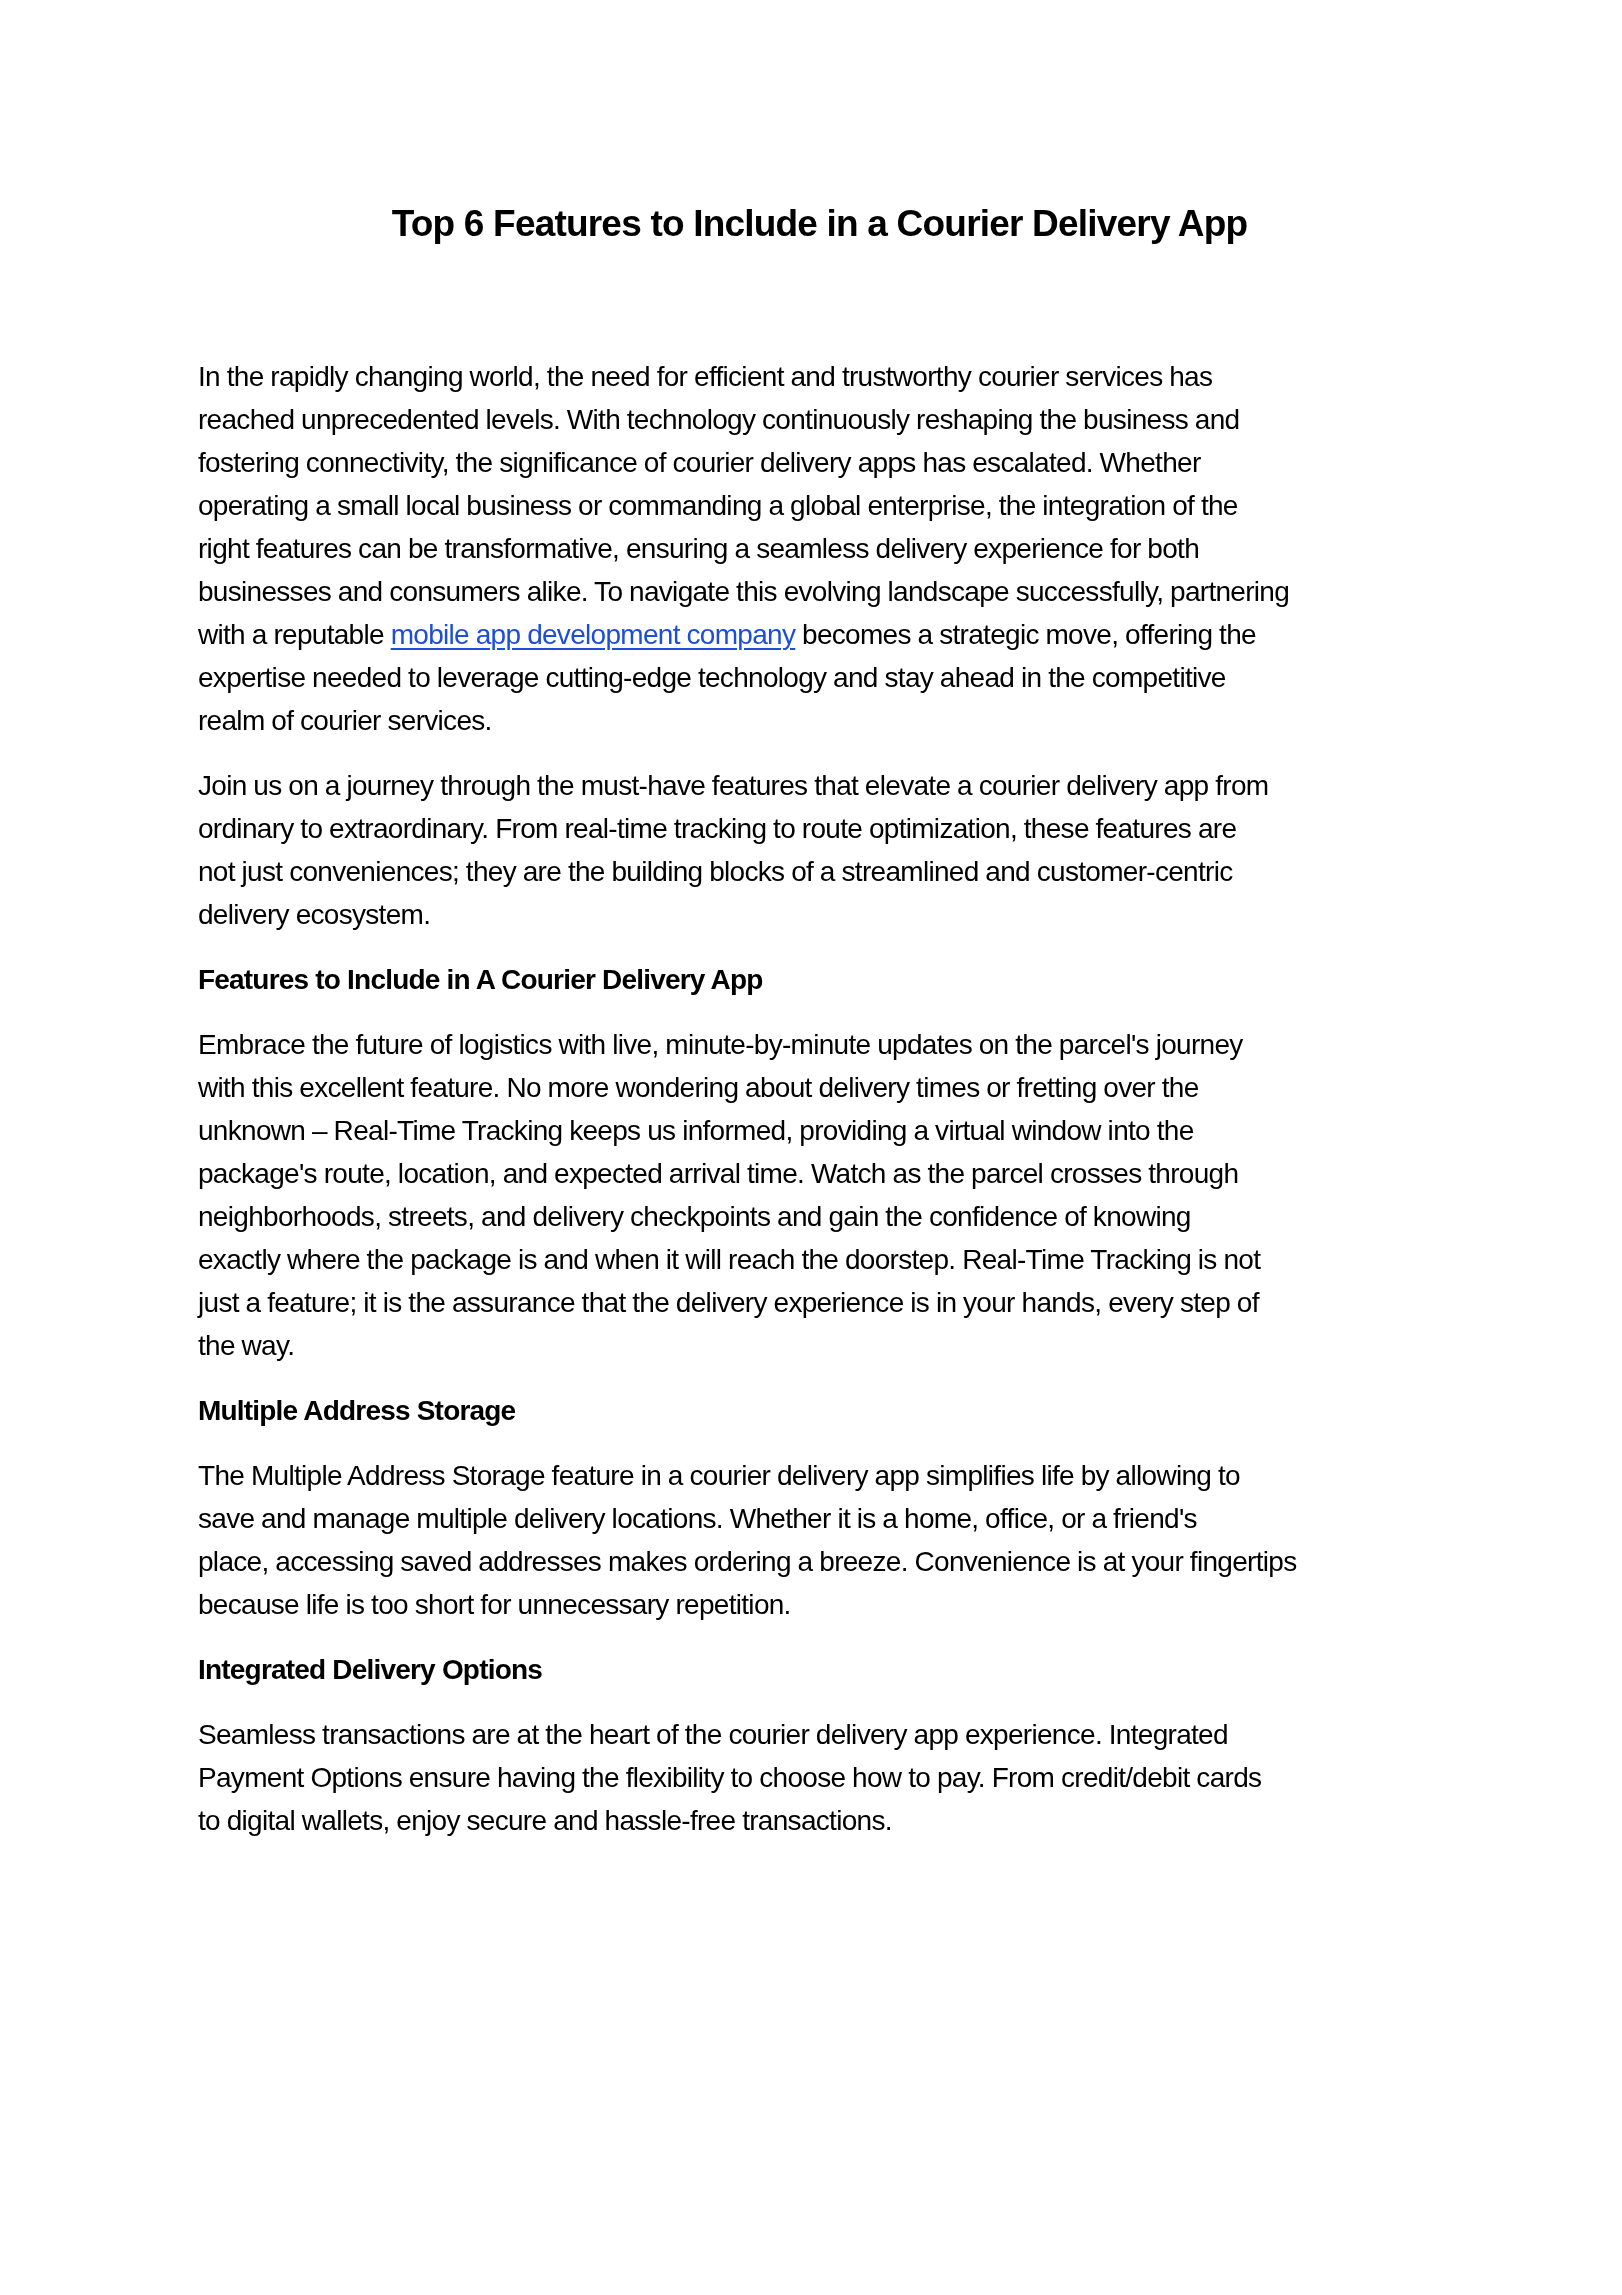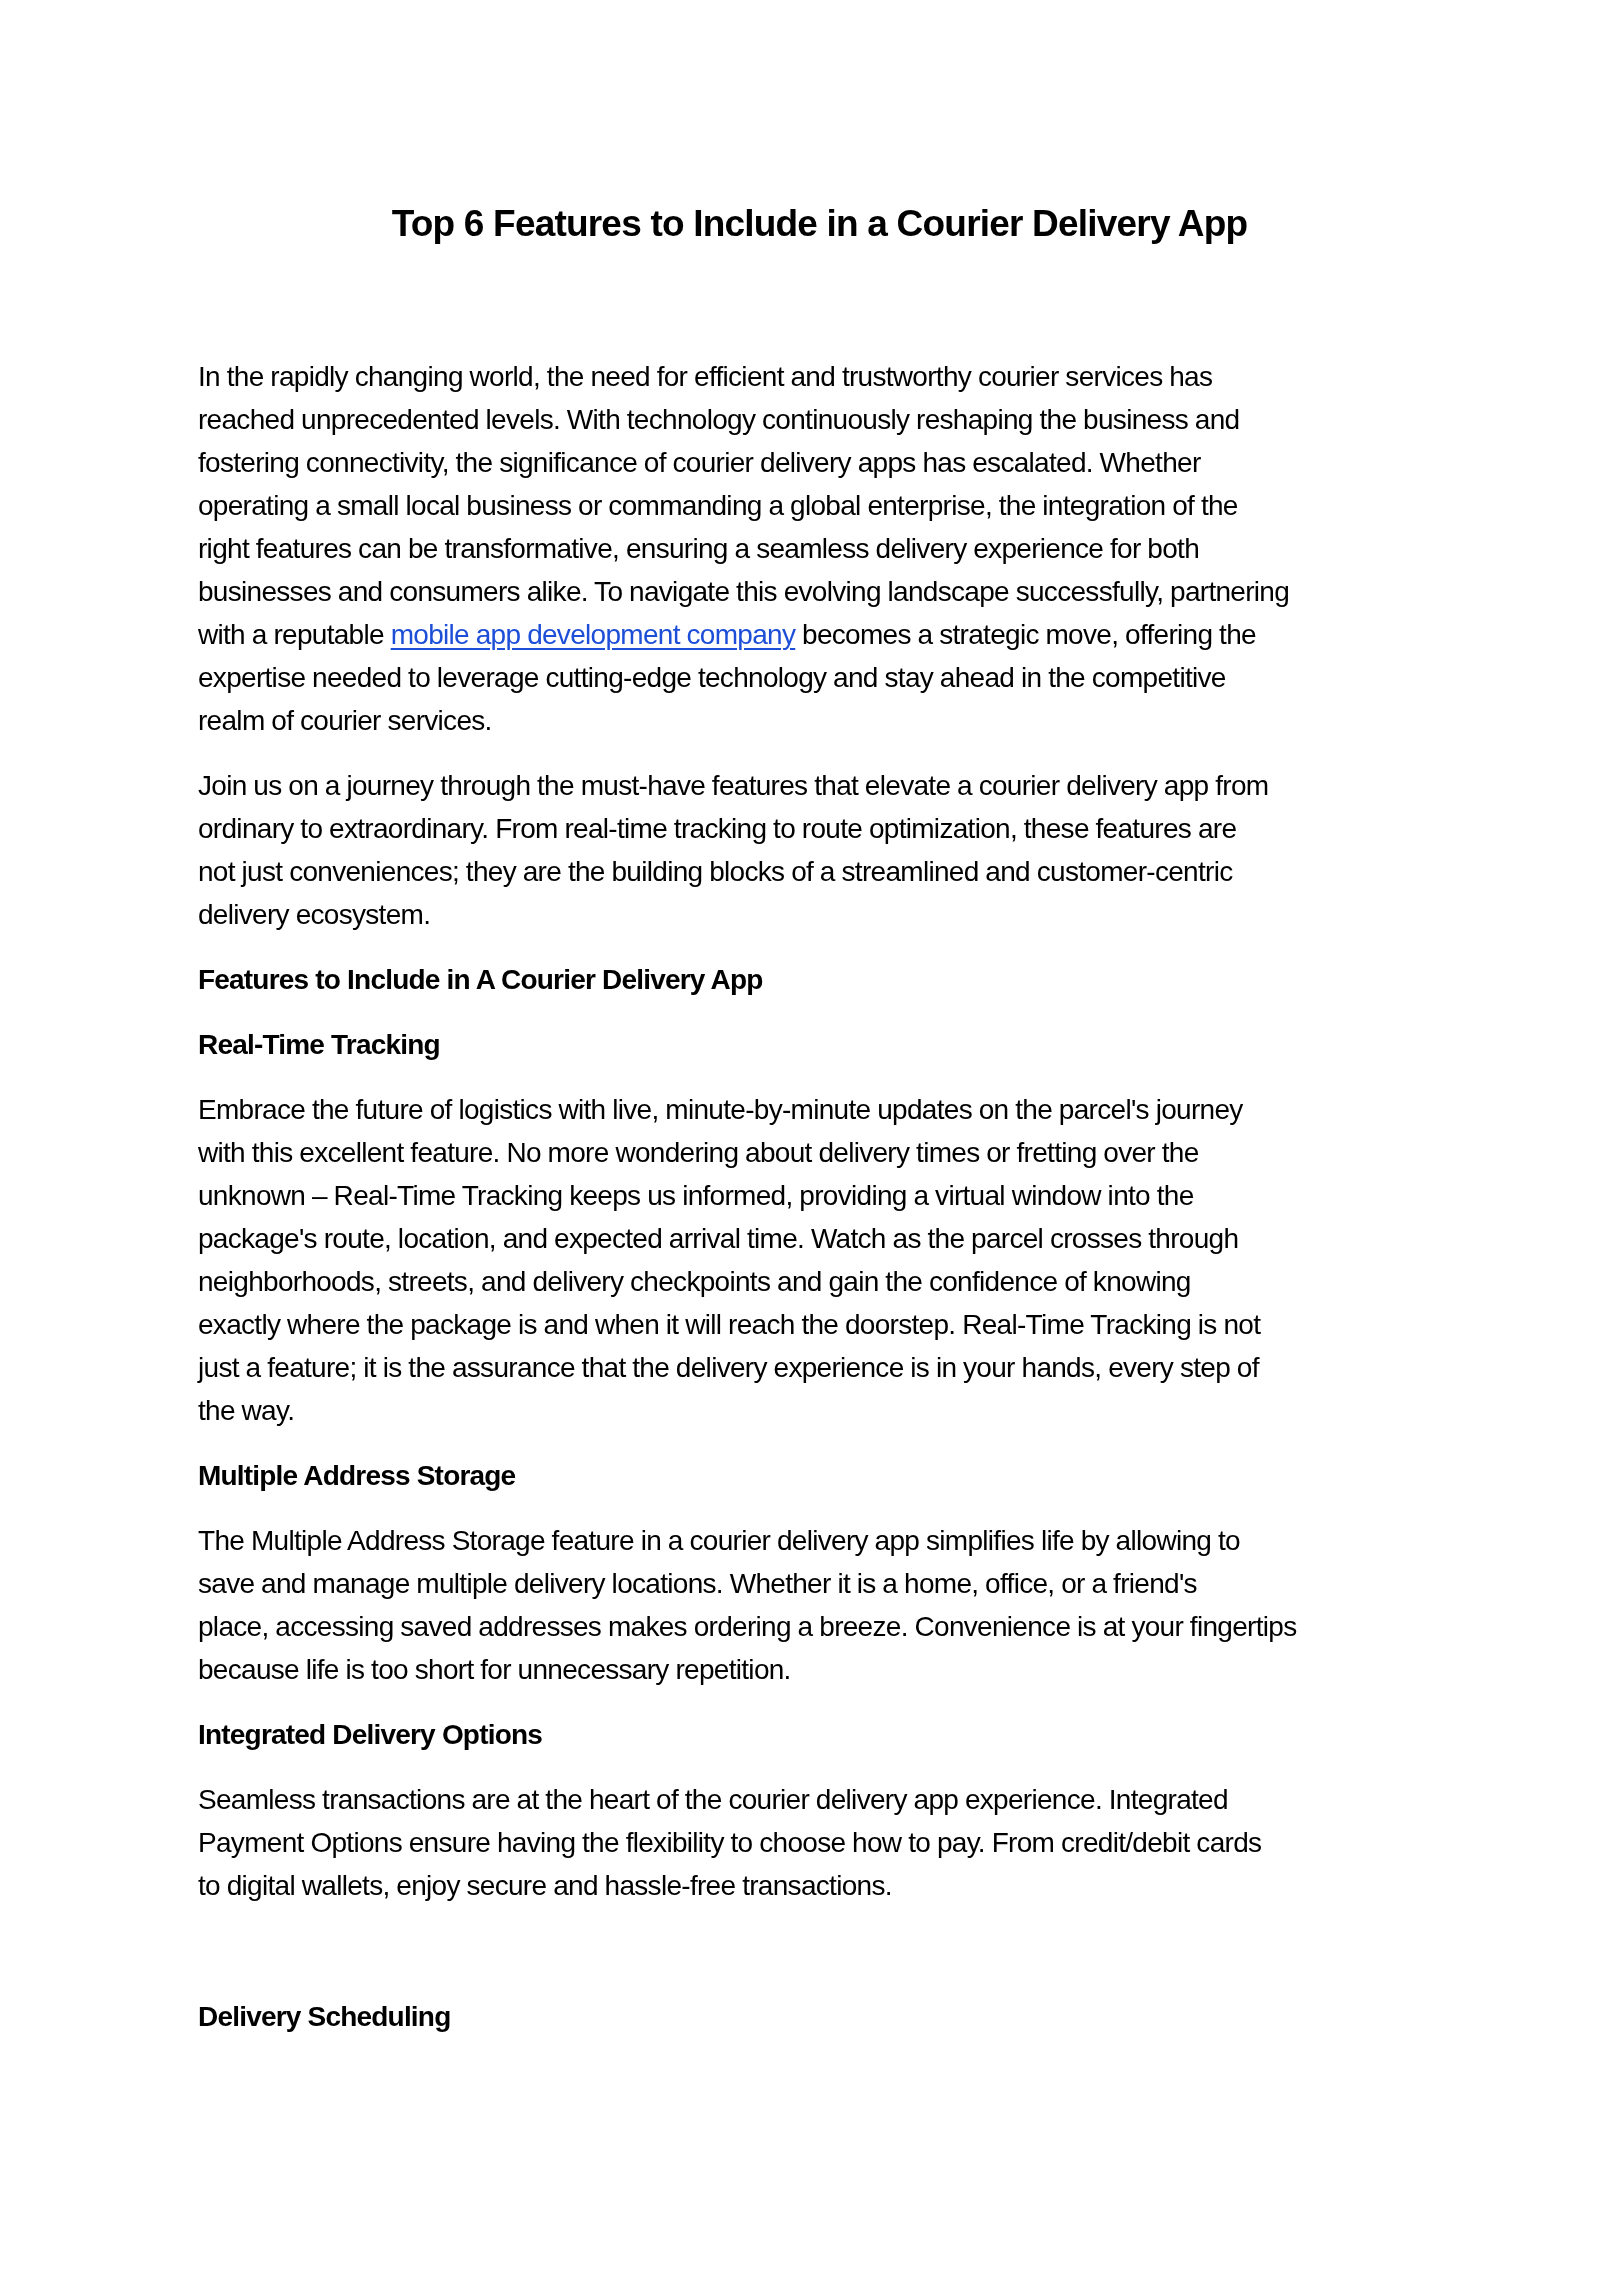--- a/index.html
+++ b/index.html
@@ -87,21 +87,20 @@
 expertise needed to leverage cutting-edge technology and stay ahead in the competitive
 realm of courier services.</span></p>
 
     <p class="para">Join us on a journey through the must-have features that elevate a courier delivery app from
 ordinary to extraordinary. From real-time tracking to route optimization, these features are
 not just conveniences; they are the building blocks of a streamlined and customer-centric
 delivery ecosystem.</p>
 
     <h2 class="heading">Features to Include in A Courier Delivery App</h2>
 
-    <h3 class="heading">Real-Time Tracking</h3>
     <p class="para">Embrace the future of logistics with live, minute-by-minute updates on the parcel's journey
 with this excellent feature. No more wondering about delivery times or fretting over the
 unknown – Real-Time Tracking keeps us informed, providing a virtual window into the
 package's route, location, and expected arrival time. Watch as the parcel crosses through
 neighborhoods, streets, and delivery checkpoints and gain the confidence of knowing
 exactly where the package is and when it will reach the doorstep. Real-Time Tracking is not
 just a feature; it is the assurance that the delivery experience is in your hands, every step of
 the way.</p>
 
     <h3 class="heading">Multiple Address Storage</h3>
@@ -110,17 +109,16 @@
 place, accessing saved addresses makes ordering a breeze. Convenience is at your fingertips
 because life is too short for unnecessary repetition.</p>
 
     <h3 class="heading">Integrated Delivery Options</h3>
     <p class="para">Seamless transactions are at the heart of the courier delivery app experience. Integrated
 Payment Options ensure having the flexibility to choose how to pay. From credit/debit cards
 to digital wallets, enjoy secure and hassle-free transactions.</p>
 
     <div class="gap-large"></div>
 
-    <h3 class="heading">Delivery Scheduling</h3>
 
   </div>
 </div>
 
 
 </body></html>

